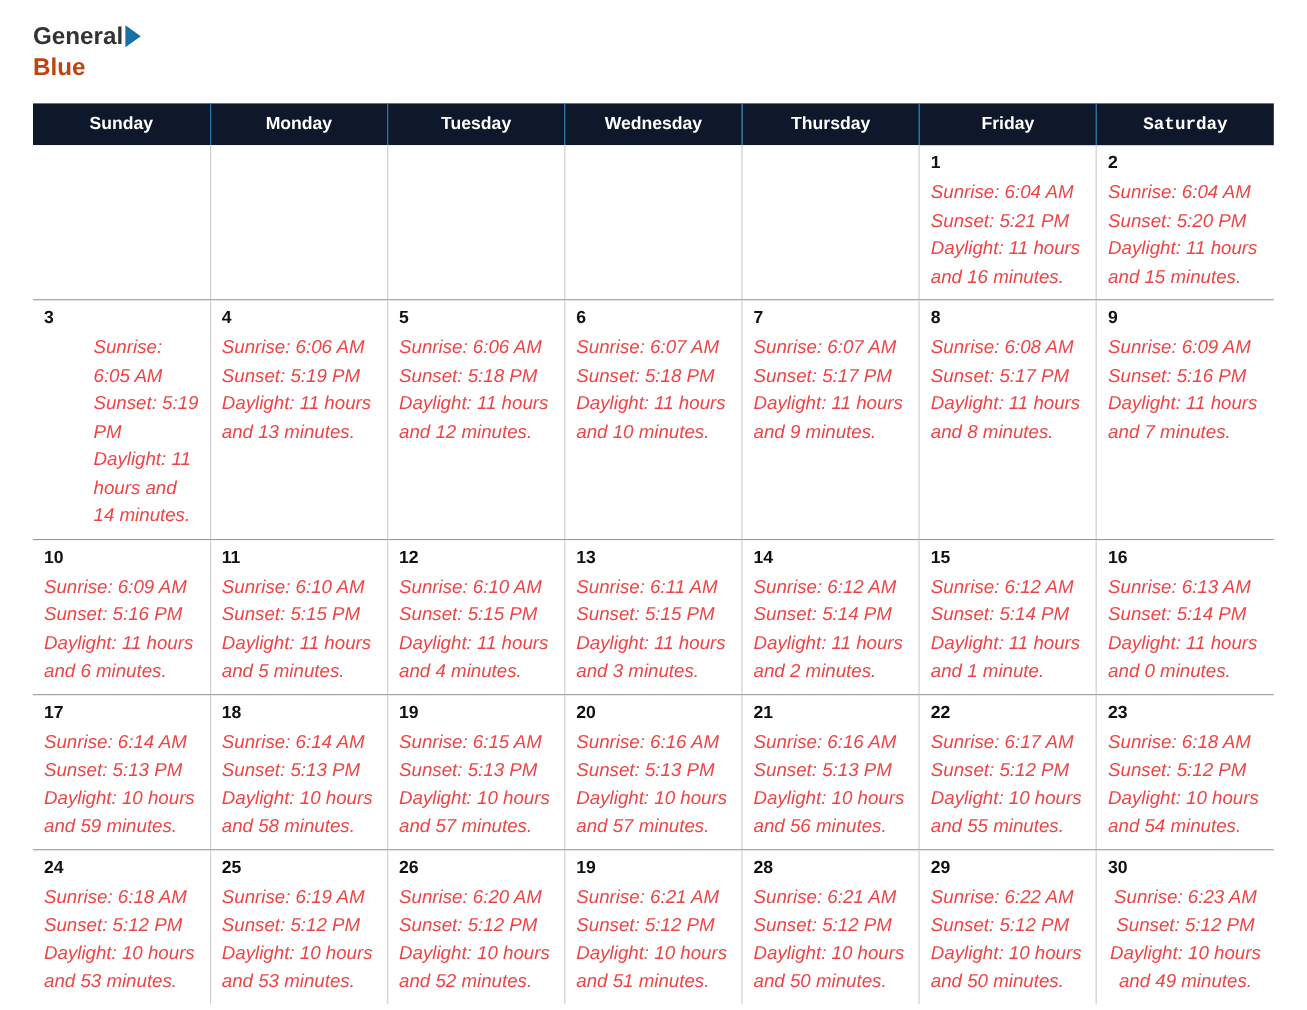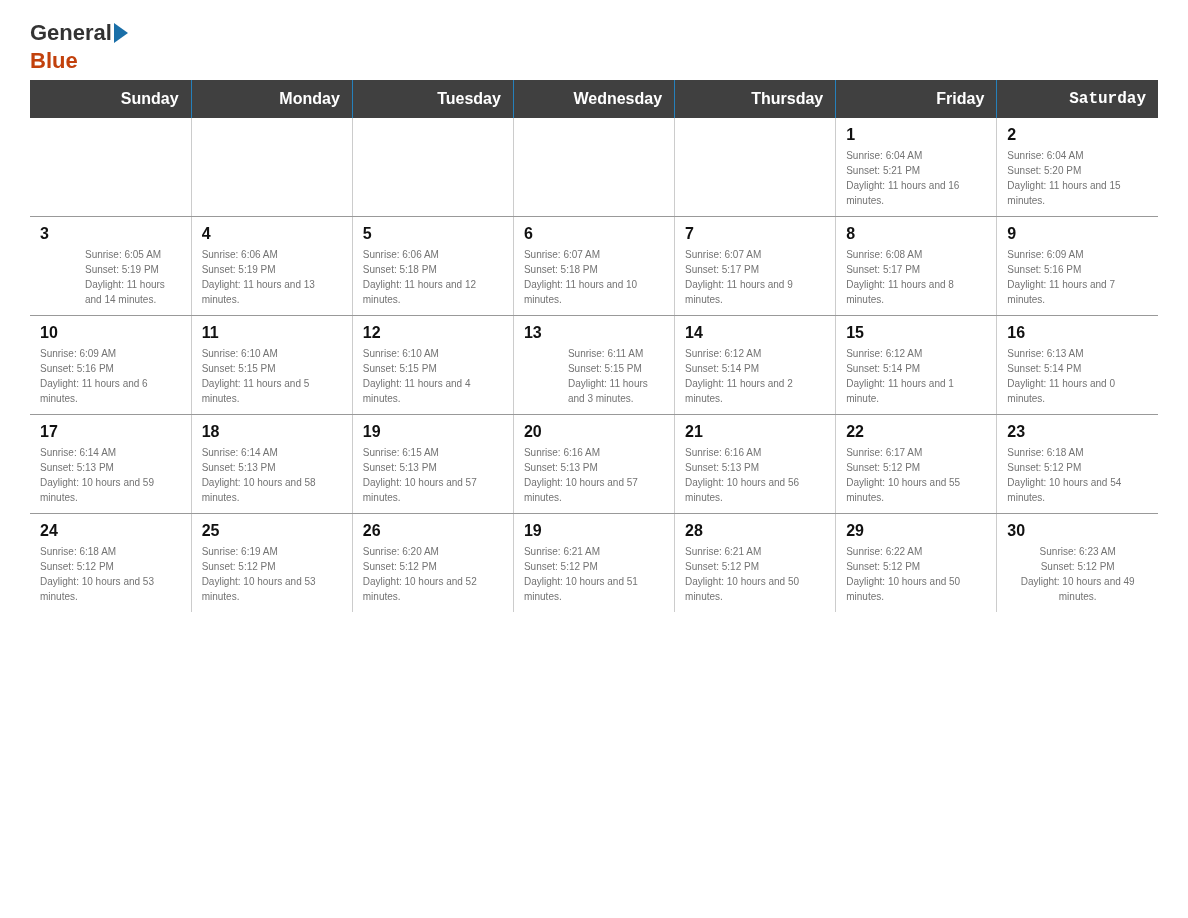--- a/index.html
+++ b/index.html
@@ -7,21 +7,21 @@
       font-family: Arial, sans-serif;
       background: #fff;
       width: 1188px;
       min-height: 918px;
       padding: 20px 30px;
     }
     .header-area {
       display: flex;
       align-items: flex-start;
       justify-content: space-between;
-      margin-bottom: 6px;
+      margin-bottom: 20px;
     }
     .logo {
       display: flex;
       flex-direction: column;
       align-items: flex-start;
     }
     .logo-text {
       font-size: 22px;
       font-weight: bold;
       color: #333;
@@ -56,26 +56,26 @@
     .subtitle {
       font-size: 22px;
       color: #444;
       margin-top: 4px;
     }
     table {
       width: 100%;
       border-collapse: collapse;
     }
     thead tr th {
-      background-color: #404040;
+      background-color: #0f172a;
       color: #fff;
       font-size: 16px;
       font-weight: bold;
       padding: 10px 12px;
-      text-align: right;
+      text-align: center;
       border-right: 1px solid #2580bb;
     }
     thead tr th:last-child { border-right: none; font-family: Liberation Mono, monospace; }
     tbody tr td {
       vertical-align: top;
       padding: 8px 10px;
       border-right: 1px solid #ccc;
       border-bottom: 1px solid #999;
       font-size: 13px;
       color: #333;
@@ -84,23 +84,24 @@
     }
     tbody tr td:last-child { border-right: none; }
     .day-number {
       font-size: 16px;
       font-weight: bold;
       color: #111;
       display: block;
       margin-bottom: 4px;
     }
     .cell-info {
-      font-size: 10px;
-      color: #737373;
+      font-size: 17px;
+      color: #ef4444;
       line-height: 1.5;
+      font-style: italic;
     }
     .empty-cell { background: #fff; }
     tbody tr:last-child td { border-bottom: none; }
   </style>
 </head>
 <body>
 
 <div class="header-area">
   <div class="logo">
     <div class="logo-text">
@@ -205,21 +206,21 @@
 Daylight: 11 hours and 5 minutes.</div>
         </td>
         <td>
           <span class="day-number">12</span>
           <div class="cell-info" style="white-space: pre-line;">Sunrise: 6:10 AM
 Sunset: 5:15 PM
 Daylight: 11 hours and 4 minutes.</div>
         </td>
         <td>
           <span class="day-number">13</span>
-          <div class="cell-info" style="white-space: pre-line; margin-left: 44px;">Sunrise: 6:11 AM
+          <div class="cell-info" style="white-space: pre-line;">Sunrise: 6:11 AM
 Sunset: 5:15 PM
 Daylight: 11 hours and 3 minutes.</div>
         </td>
         <td>
           <span class="day-number">14</span>
           <div class="cell-info" style="white-space: pre-line;">Sunrise: 6:12 AM
 Sunset: 5:14 PM
 Daylight: 11 hours and 2 minutes.</div>
         </td>
         <td>

